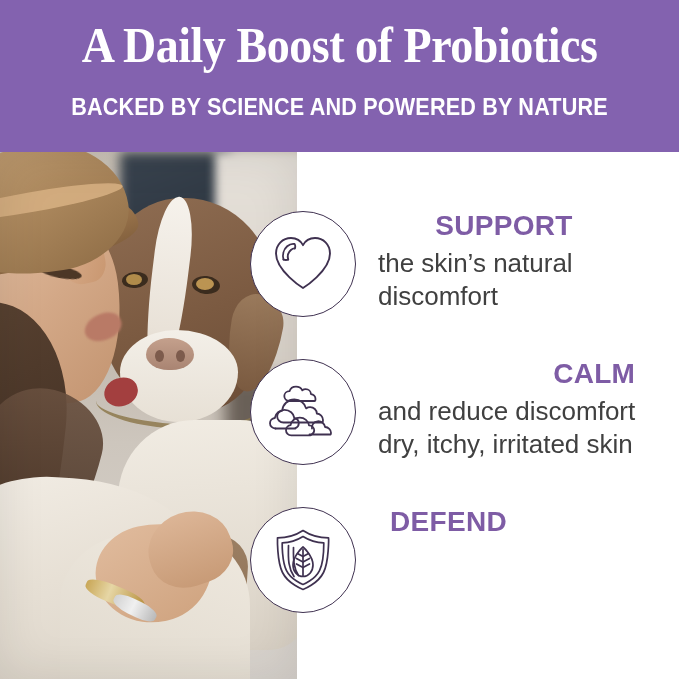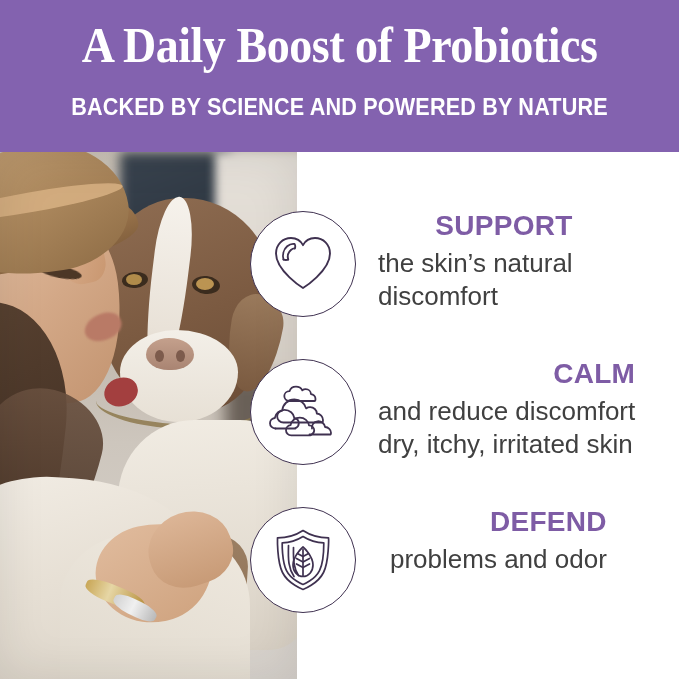--- a/index.html
+++ b/index.html
@@ -477,17 +477,16 @@
                    C36.5 48.5 41 43.5 41 37 C41 27.5 31 19 31 19 Z"></path>
           <path d="M31 21.5 L31 48"></path>
           <path d="M31 28.5 L25.5 25.5 M31 28.5 L36.5 25.5"></path>
           <path d="M31 34 L24.5 30.5 M31 34 L37.5 30.5"></path>
           <path d="M31 39.5 L24.5 36 M31 39.5 L37.5 36"></path>
         </svg>
       </span>
     </div>
     <div class="ftext">
       <div class="fhead">DEFEND</div>
-      <div class="fbody">problems and odor</div>
     </div>
   </div>
 
 </div>
 
 </body></html>

